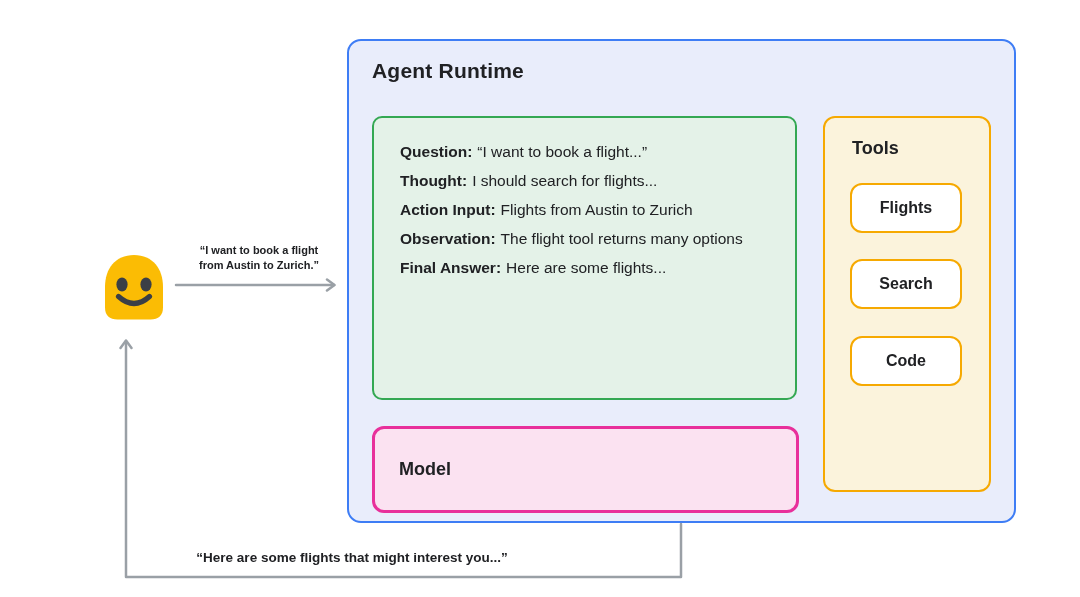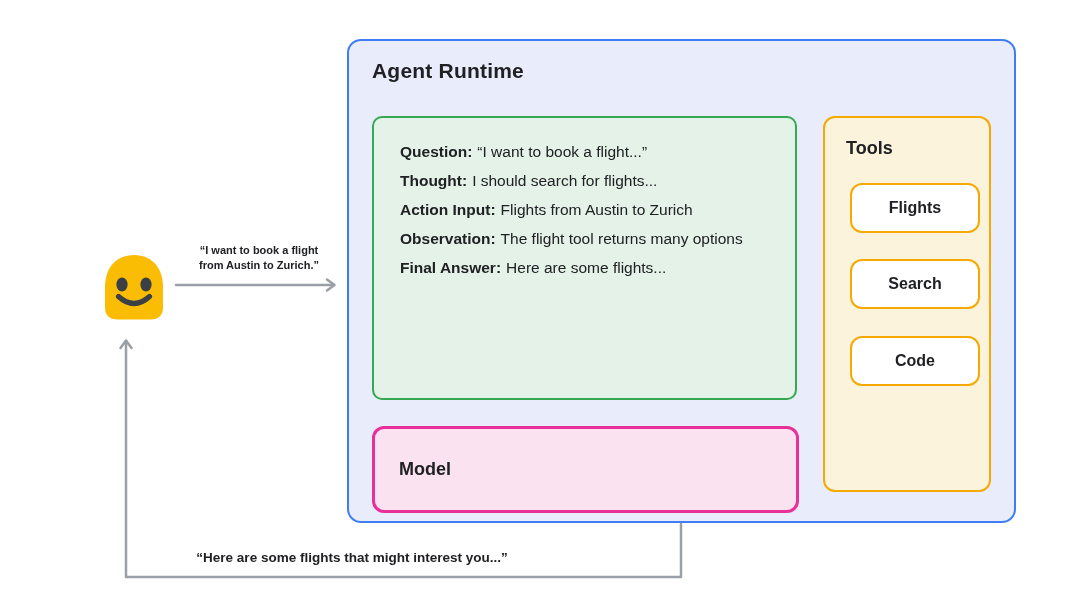--- a/index.html
+++ b/index.html
@@ -57,25 +57,25 @@
   }
   .model-label{font-size:18px;font-weight:700;}
   
   .tools-panel{
     position:absolute;left:823px;top:112px;width:168px;height:376px;
     background:var(--tools-bg);
     border:2px solid var(--tools-border);
     border-radius:12px;
   }
   .tools-title{
-    position:absolute;left:21px;top:20px;
+    position:absolute;left:27px;top:20px;
     font-size:18px;font-weight:700;
   }
   .tool-button{
-    position:absolute;left:25px;width:130px;height:50px;
+    position:absolute;left:25px;width:112px;height:50px;
     background:var(--tool-button-bg);
     border:2px solid var(--tools-border);
     border-radius:12px;
     display:flex;align-items:center;justify-content:center;
     font-size:16px;font-weight:700;
   }
   .tool-button.pos-0{top:65px;}
   .tool-button.pos-1{top:141px;}
   .tool-button.pos-2{top:218px;}
   .tool-button.pos-3{top:297px;}

